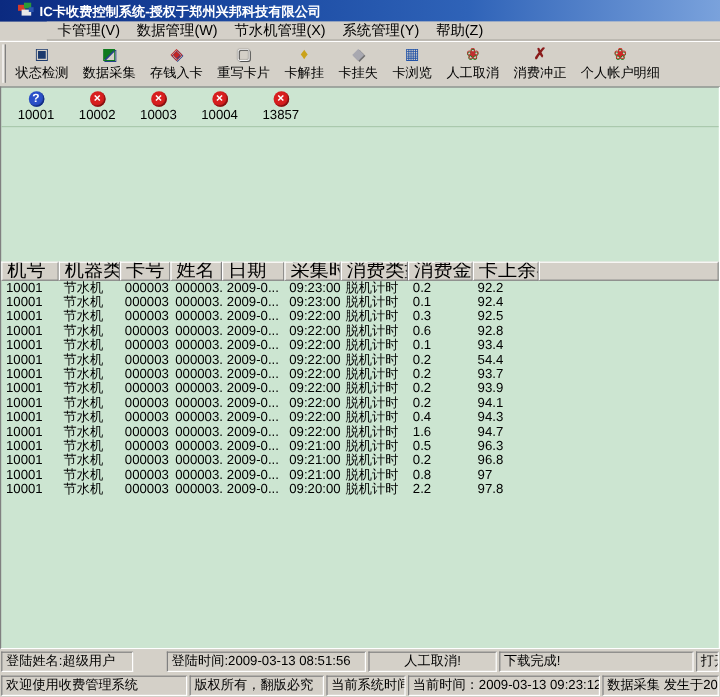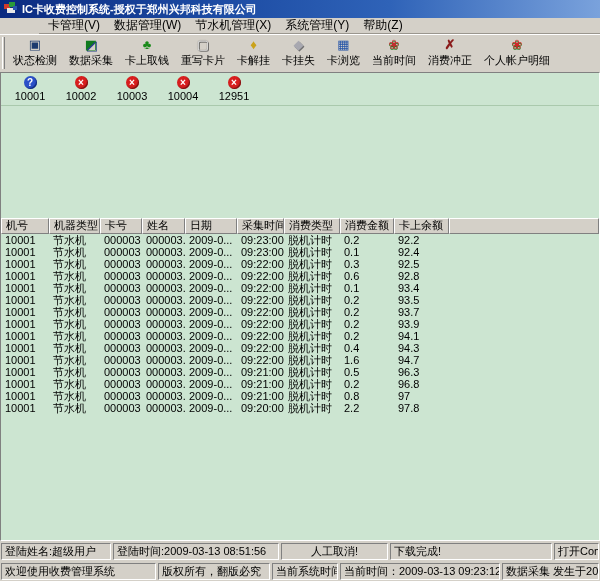--- a/index.html
+++ b/index.html
@@ -1,20 +1,20 @@
 <!DOCTYPE html>
 <html><head>
 <meta charset="utf-8">
 <style>
   * { box-sizing: border-box; margin: 0; padding: 0; }
   body { font-family: "Liberation Sans", sans-serif; background:#808080; }
   .window { width:600px; height:581px; background:#d4d0c8; display:flex; flex-direction:column; overflow:hidden; }
 
   
-  .titlebar { height:18px; flex:0 0 18px; display:flex; align-items:center; gap:4px; padding:0 4px;
+  .titlebar { height:18px; flex:0 0 18px; display:flex; align-items:center; gap:4px; padding:0 15px;
     background:linear-gradient(90deg,#0b2a80 0%,#1b4aa2 35%,#2f63b8 65%,#7aa2dc 100%); }
   .titlebar .app-icon { width:14px; height:14px; flex:0 0 14px; }
   .titlebar .title-text { color:#fff; font-size:11px; font-weight:bold; white-space:nowrap; overflow:hidden; }
 
   
   .menubar { height:16px; flex:0 0 16px; display:flex; align-items:center; padding-left:2px;
     background:#d4d0c8; border-bottom:1px solid #9a968e;margin-left:39px; }
   .menu-item { font-size:12px; padding:1px 7px; white-space:nowrap; color:#000; }
 
   
@@ -52,31 +52,31 @@
   .indicator[data-status="error"] .ind-dot::before { content:"×"; }
   .ind-label { font-size:11px; color:#000; }
 
   .main-spacer { height:112px; flex:0 0 112px; }
 
   
   .grid { width:100%; }
   .grid-header { display:grid; grid-template-columns:48px 51px 42px 43px 52px 47px 56px 54px 55px 1fr;
     height:16px; }
   .th { background:#d4d0c8; border:1px solid; border-color:#fff #808080 #808080 #fff;
-    font-size:11px; line-height:13px; padding-left:4px; white-space:nowrap; overflow:hidden; color:#000; }
+    font-size:16px; line-height:13px; padding-left:4px; white-space:nowrap; overflow:hidden; color:#000; }
   .grid-body .tr { display:grid; grid-template-columns:48px 51px 42px 43px 52px 47px 56px 54px 55px 1fr;
     height:12px; }
   .td { font-size:11px; line-height:12px; padding-left:4px; white-space:nowrap; overflow:hidden; color:#000; }
 
   
   .statusbar { flex:0 0 20px; display:flex; gap:2px; padding:2px 1px 1px 1px; background:#d4d0c8; }
   .panel { background:#d4d0c8; border:1px solid; border-color:#808080 #fff #fff #808080;
     font-size:11px; line-height:15px; padding:0 3px; white-space:nowrap; overflow:hidden; color:#000; }
   .sb1 .panel:nth-child(1) { width:110px; flex:0 0 110px; }
-  .sb1 .panel:nth-child(2) { width:166px; flex:0 0 166px; }
+  .sb1 .panel:nth-child(2) { width:166px; flex:0 0 166px;margin-left:26px; }
   .sb1 .panel:nth-child(3) { width:107px; flex:0 0 107px;text-align:center; }
   .sb1 .panel:nth-child(4) { width:162px; flex:0 0 162px; }
   .sb1 .panel:nth-child(5) { flex:1 1 auto; }
   .sb2 .panel:nth-child(1) { width:155px; flex:0 0 155px; }
   .sb2 .panel:nth-child(2) { width:112px; flex:0 0 112px; }
   .sb2 .panel:nth-child(3) { width:66px;  flex:0 0 66px; }
   .sb2 .panel:nth-child(4) { width:160px; flex:0 0 160px; }
   .sb2 .panel:nth-child(5) { flex:1 1 auto; }
 </style>
 </head>
@@ -109,42 +109,42 @@
 
     <button class="tbtn">
         <span class="ticon" data-icon="status-check"></span>
         <span>状态检测</span>
       </button>
         <button class="tbtn">
         <span class="ticon" data-icon="data-collect"></span>
         <span>数据采集</span>
       </button>
         <button class="tbtn">
-        <span class="ticon" data-icon="withdraw-card"></span>
-        <span>卡上取钱</span>
+        <span class="ticon" data-icon="deposit-card"></span>
+        <span>存钱入卡</span>
       </button>
         <button class="tbtn">
         <span class="ticon" data-icon="rewrite-card"></span>
         <span>重写卡片</span>
       </button>
         <button class="tbtn">
         <span class="ticon" data-icon="card-unsuspend"></span>
         <span>卡解挂</span>
       </button>
         <button class="tbtn">
         <span class="ticon" data-icon="card-loss"></span>
         <span>卡挂失</span>
       </button>
         <button class="tbtn">
         <span class="ticon" data-icon="card-browse"></span>
         <span>卡浏览</span>
       </button>
         <button class="tbtn">
         <span class="ticon" data-icon="cardbase-fix"></span>
-        <span>当前时间</span>
+        <span>人工取消</span>
       </button>
         <button class="tbtn">
         <span class="ticon" data-icon="reverse-charge"></span>
         <span>消费冲正</span>
       </button>
         <button class="tbtn">
         <span class="ticon" data-icon="personal-detail"></span>
         <span>个人帐户明细</span>
       </button>
       </span>
@@ -165,21 +165,21 @@
         <span class="indicator" data-status="error">
         <span class="ind-dot"></span>
         <span class="ind-label">10003</span>
       </span>
         <span class="indicator" data-status="error">
         <span class="ind-dot"></span>
         <span class="ind-label">10004</span>
       </span>
         <span class="indicator" data-status="error">
         <span class="ind-dot"></span>
-        <span class="ind-label">12951</span>
+        <span class="ind-label">13857</span>
       </span>
       </div>
 
     <div class="main-spacer"></div>
 
     <div class="grid">
       <div class="grid-header">
 
       <span class="th">机号</span>
           <span class="th">机器类型</span>
@@ -251,21 +251,21 @@
         </div>
           <div class="tr">
           <span class="td">10001</span>
           <span class="td">节水机</span>
           <span class="td">000003</span>
           <span class="td">000003...</span>
           <span class="td">2009-0...</span>
           <span class="td">09:22:00</span>
           <span class="td">脱机计时</span>
           <span class="td">0.2</span>
-          <span class="td">93.5</span>
+          <span class="td">54.4</span>
         </div>
           <div class="tr">
           <span class="td">10001</span>
           <span class="td">节水机</span>
           <span class="td">000003</span>
           <span class="td">000003...</span>
           <span class="td">2009-0...</span>
           <span class="td">09:22:00</span>
           <span class="td">脱机计时</span>
           <span class="td">0.2</span>

